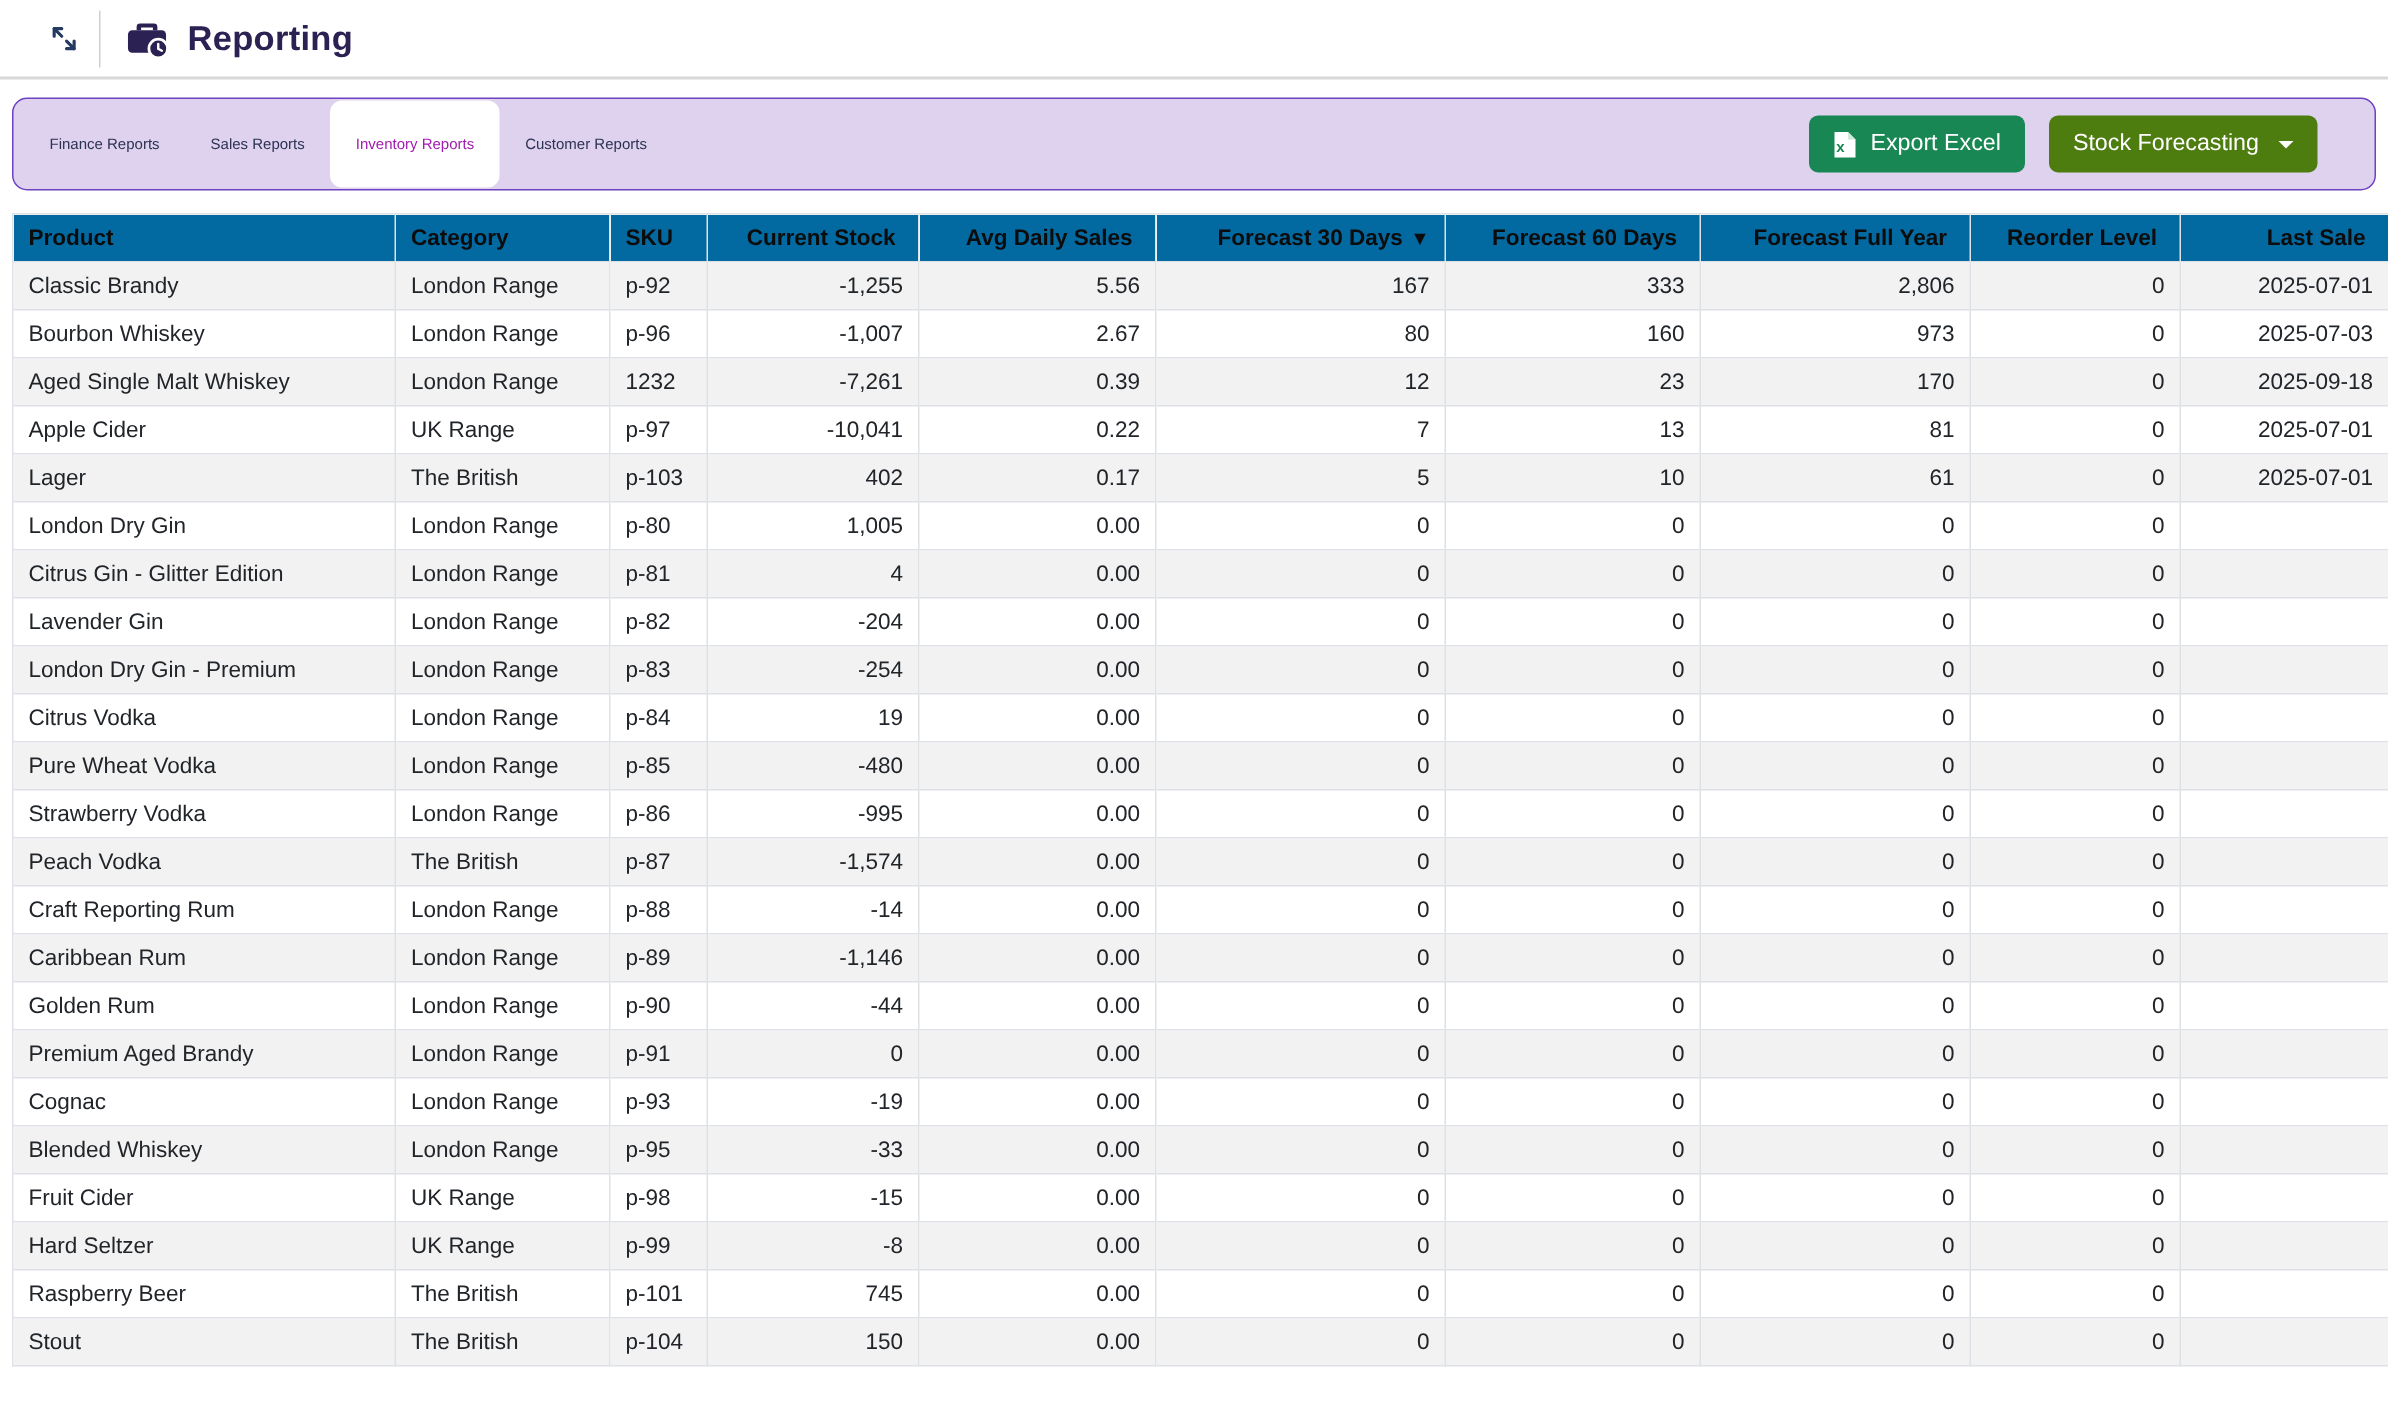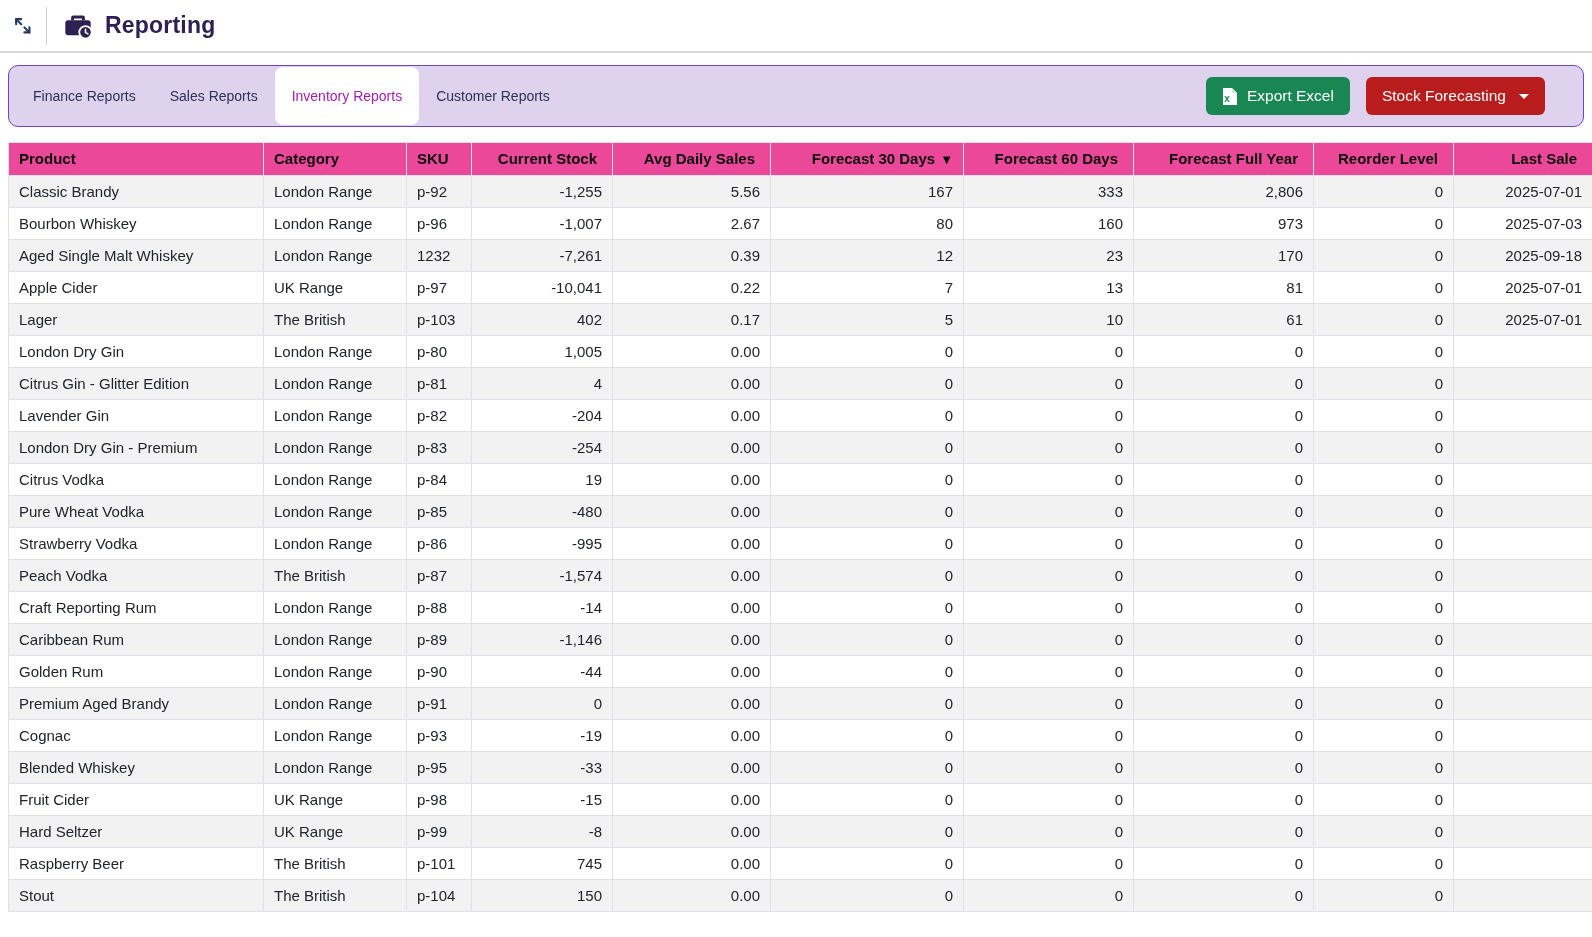--- a/index.html
+++ b/index.html
@@ -9,21 +9,21 @@
     background: #ffffff;
     font-family: "Liberation Sans", sans-serif;
     color: #212529;
   }
 
   
   .topbar {
     height: 53px;
     display: flex; align-items: center;
     border-bottom: 2px solid #d8d8d8;
-    padding-left: 8px;
+    padding-left: 28px;
     background: #fff;
   }
   .expand-btn {
     width: 30px; height: 30px;
     display: flex; align-items: center; justify-content: center;
     cursor: pointer; background: none; border: none; padding: 0;
   }
   .topbar-divider {
     width: 1px; height: 38px; background: #cfcfcf; margin: 0 16px 0 8px;
   }
@@ -39,21 +39,21 @@
     background: #ded2ef;
     border: 1px solid #6f42c1;
     border-radius: 10px;
     display: flex; align-items: stretch;
     padding: 0 7px;
   }
   .tabs { display: flex; align-items: stretch; flex: 1 1 auto; }
   .tab {
     display: flex; align-items: center;
     padding: 0 17px;
-    font-size: 14px;
+    font-size: 10px;
     color: #2d3152;
     cursor: pointer;
     border-radius: 8px;
     margin: 1px 0;
     text-align: right;
   }
   .tab.active { background: #ffffff; color: #a21caf; }
 
   .tab-actions {
     display: flex; align-items: center; gap: 16px;
@@ -61,21 +61,21 @@
   }
   .btn {
     display: inline-flex; align-items: center; gap: 9px;
     height: 38px; padding: 0 16px;
     border: none; border-radius: 6px;
     font-size: 15.5px; color: #ffffff;
     font-family: "Liberation Sans", sans-serif;
     cursor: pointer;
   }
   .btn-export { background: #198754; }
-  .btn-forecast { background: #b91c1c; }
+  .btn-forecast { background: #4d7c0f; }
   .caret-down {
     display: inline-block; width: 0; height: 0;
     border-left: 5px solid transparent; border-right: 5px solid transparent;
     border-top: 5px solid #ffffff; margin-left: 4px;
   }
 
   
   .report-table {
     border-collapse: collapse;
     table-layout: fixed;
@@ -83,21 +83,21 @@
     margin: 15px 0 0 8px;
     font-size: 15px;
   }
   .report-table th, .report-table td {
     border: 1px solid #dee2e6;
     padding: 5px 10px;
     line-height: 21px;
     overflow: hidden; white-space: nowrap;
   }
   .report-table thead th {
-    font-weight: 700; color: #0c0c0c; background: #ec4899; text-align: left;
+    font-weight: 700; color: #0c0c0c; background: #0369a1; text-align: left;
     cursor: pointer;
   }
   .report-table th:nth-child(n+4), .report-table td:nth-child(n+4) { text-align: right; }
   .report-table tbody tr:nth-child(odd) { background: #f2f2f2; }
   .report-table tbody tr:nth-child(even) { background: #ffffff; }
   .sort-marker { font-size: 13px; margin-left: 5px; }
 
   col.c-product { width: 255px; }
   col.c-category { width: 143px; }
   col.c-sku { width: 65px; }

